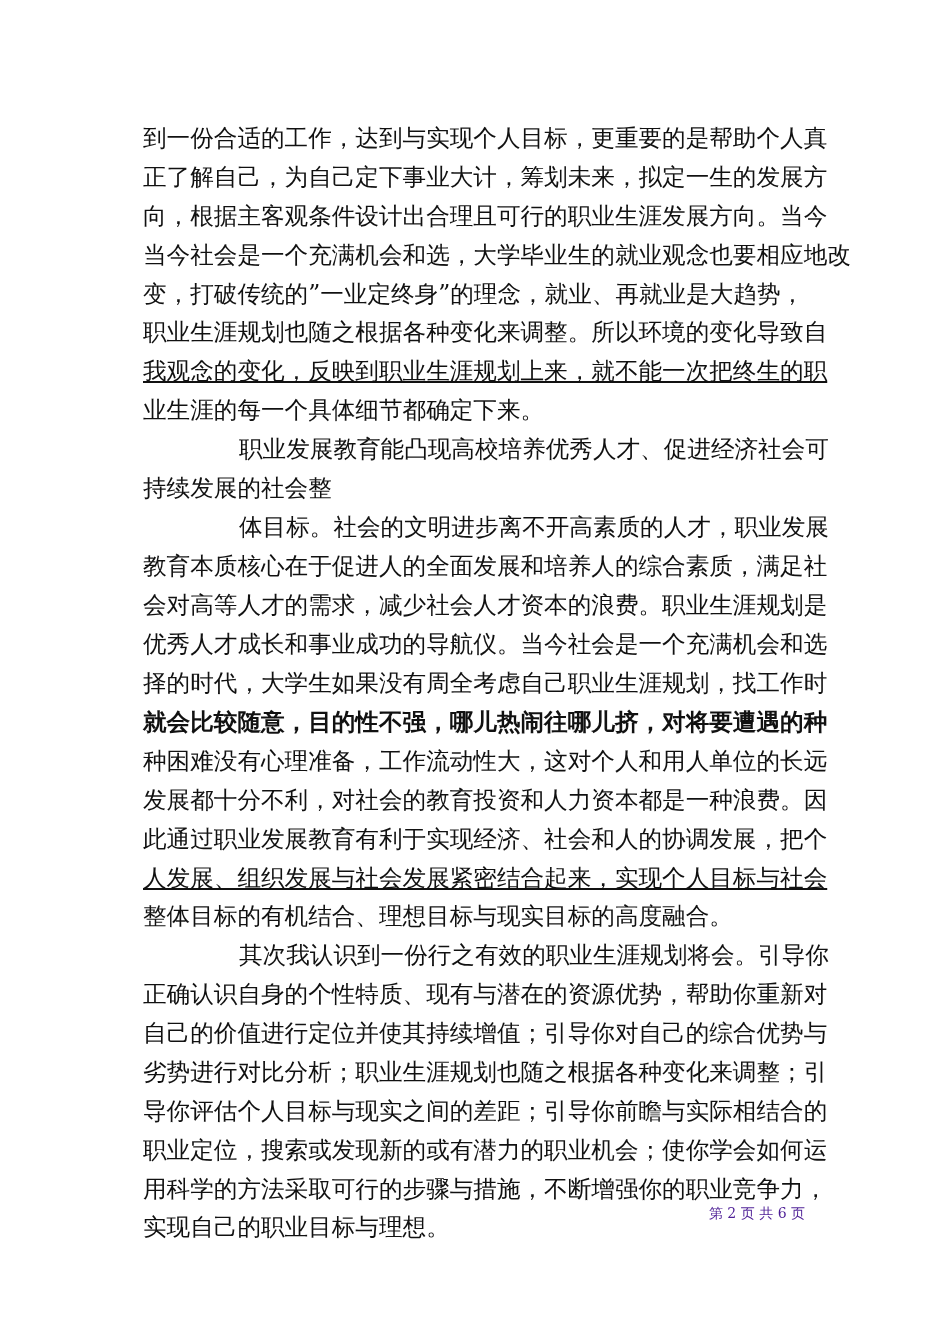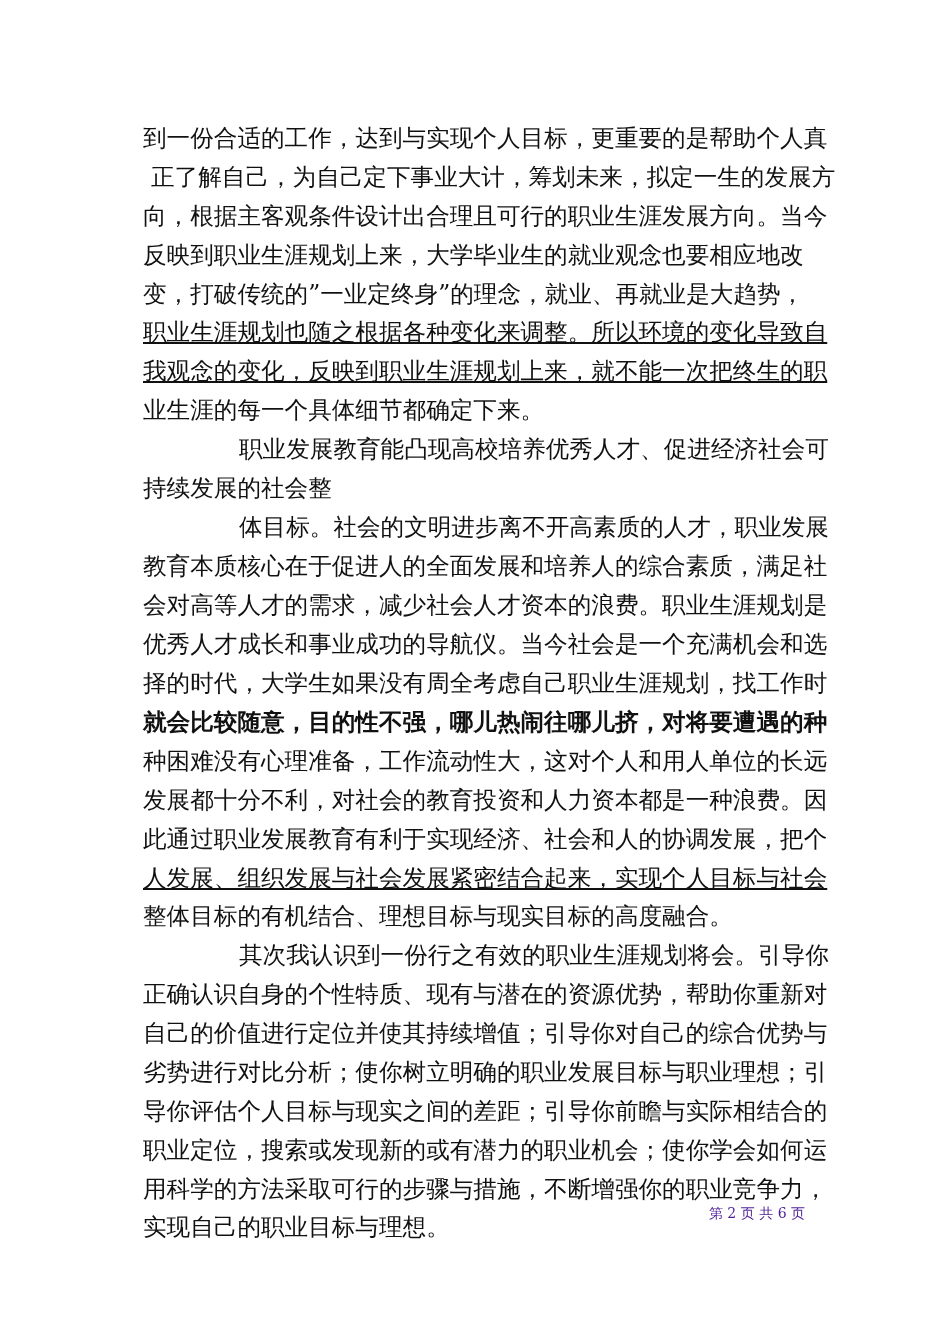--- a/index.html
+++ b/index.html
@@ -10,43 +10,43 @@
           white-space:nowrap; letter-spacing:0px; }
   .line.indent { left:239px; }
   .footer { position:absolute; right:145px; top:1205px; font-size:14px; color:#4c1d95; white-space:nowrap; }
 </style>
 </head>
 <body>
 
 <div class="page" id="page">
   <div id="lines">
       <div class="line" style="top: 124px;">到一份合适的工作，达到与实现个人目标，更重要的是帮助个人真</div>
-      <div class="line" style="top: 163px; margin-left: 8px;">正了解自己，为自己定下事业大计，筹划未来，拟定一生的发展方</div>
+      <div class="line" style="top: 163px;">正了解自己，为自己定下事业大计，筹划未来，拟定一生的发展方</div>
       <div class="line" style="top: 202px;">向，根据主客观条件设计出合理且可行的职业生涯发展方向。当今</div>
-      <div class="line" style="top: 241px;">反映到职业生涯规划上来，大学毕业生的就业观念也要相应地改</div>
+      <div class="line" style="top: 241px;">当今社会是一个充满机会和选，大学毕业生的就业观念也要相应地改</div>
       <div class="line" style="top: 280px;">变，打破传统的”一业定终身”的理念，就业、再就业是大趋势，</div>
-      <div class="line" style="top: 318px; text-decoration: underline;">职业生涯规划也随之根据各种变化来调整。所以环境的变化导致自</div>
+      <div class="line" style="top: 318px;">职业生涯规划也随之根据各种变化来调整。所以环境的变化导致自</div>
       <div class="line" style="top: 357px; text-decoration: underline;">我观念的变化，反映到职业生涯规划上来，就不能一次把终生的职</div>
       <div class="line" style="top: 396px;">业生涯的每一个具体细节都确定下来。</div>
       <div class="line indent" style="top: 435px;">职业发展教育能凸现高校培养优秀人才、促进经济社会可</div>
       <div class="line" style="top: 474px;">持续发展的社会整</div>
       <div class="line indent" style="top: 513px;">体目标。社会的文明进步离不开高素质的人才，职业发展</div>
       <div class="line" style="top: 552px;">教育本质核心在于促进人的全面发展和培养人的综合素质，满足社</div>
       <div class="line" style="top: 591px;">会对高等人才的需求，减少社会人才资本的浪费。职业生涯规划是</div>
       <div class="line" style="top: 630px;">优秀人才成长和事业成功的导航仪。当今社会是一个充满机会和选</div>
       <div class="line" style="top: 669px;">择的时代，大学生如果没有周全考虑自己职业生涯规划，找工作时</div>
       <div class="line" style="top: 708px; font-weight: bold;">就会比较随意，目的性不强，哪儿热闹往哪儿挤，对将要遭遇的种</div>
       <div class="line" style="top: 747px;">种困难没有心理准备，工作流动性大，这对个人和用人单位的长远</div>
       <div class="line" style="top: 786px;">发展都十分不利，对社会的教育投资和人力资本都是一种浪费。因</div>
       <div class="line" style="top: 825px;">此通过职业发展教育有利于实现经济、社会和人的协调发展，把个</div>
       <div class="line" style="top: 864px; text-decoration: underline;">人发展、组织发展与社会发展紧密结合起来，实现个人目标与社会</div>
       <div class="line" style="top: 902px;">整体目标的有机结合、理想目标与现实目标的高度融合。</div>
       <div class="line indent" style="top: 941px;">其次我认识到一份行之有效的职业生涯规划将会。引导你</div>
       <div class="line" style="top: 980px;">正确认识自身的个性特质、现有与潜在的资源优势，帮助你重新对</div>
       <div class="line" style="top: 1019px;">自己的价值进行定位并使其持续增值；引导你对自己的综合优势与</div>
-      <div class="line" style="top: 1058px;">劣势进行对比分析；使你树立明确的职业发展目标与职业理想；引</div>
+      <div class="line" style="top: 1058px;">劣势进行对比分析；职业生涯规划也随之根据各种变化来调整；引</div>
       <div class="line" style="top: 1097px;">导你评估个人目标与现实之间的差距；引导你前瞻与实际相结合的</div>
       <div class="line" style="top: 1136px;">职业定位，搜索或发现新的或有潜力的职业机会；使你学会如何运</div>
       <div class="line" style="top: 1175px;">用科学的方法采取可行的步骤与措施，不断增强你的职业竞争力，</div>
       <div class="line" style="top: 1213px;">实现自己的职业目标与理想。</div>
     </div>
   <div class="footer">第 2 页 共 6 页</div>
 </div>
 
 </body></html>

